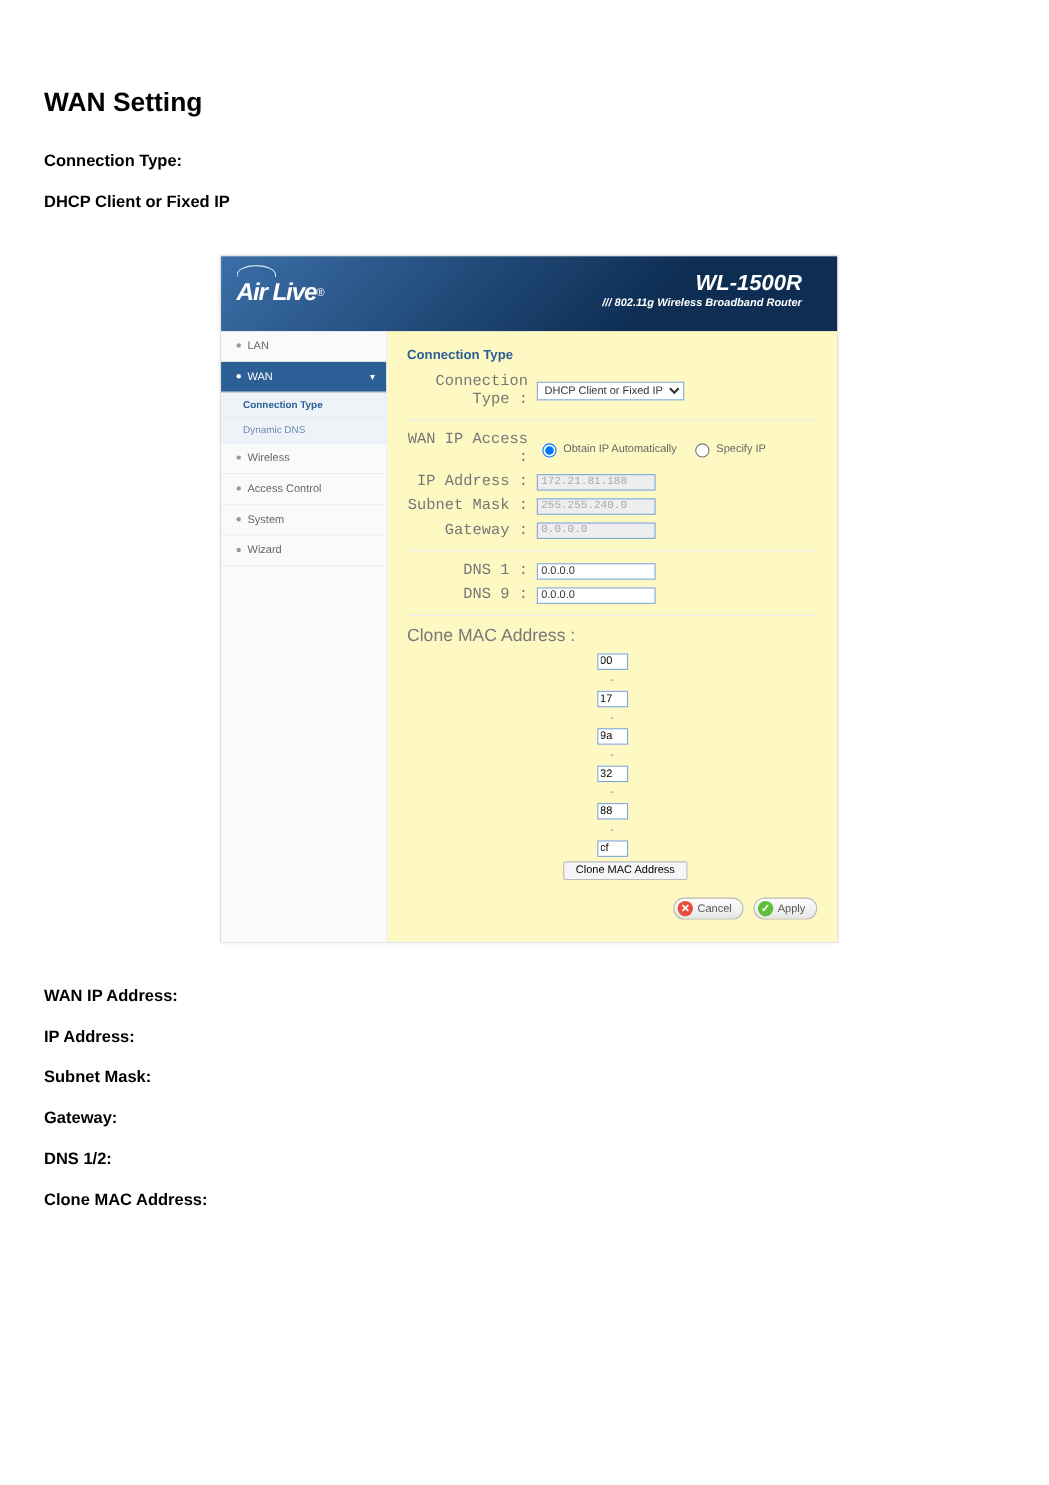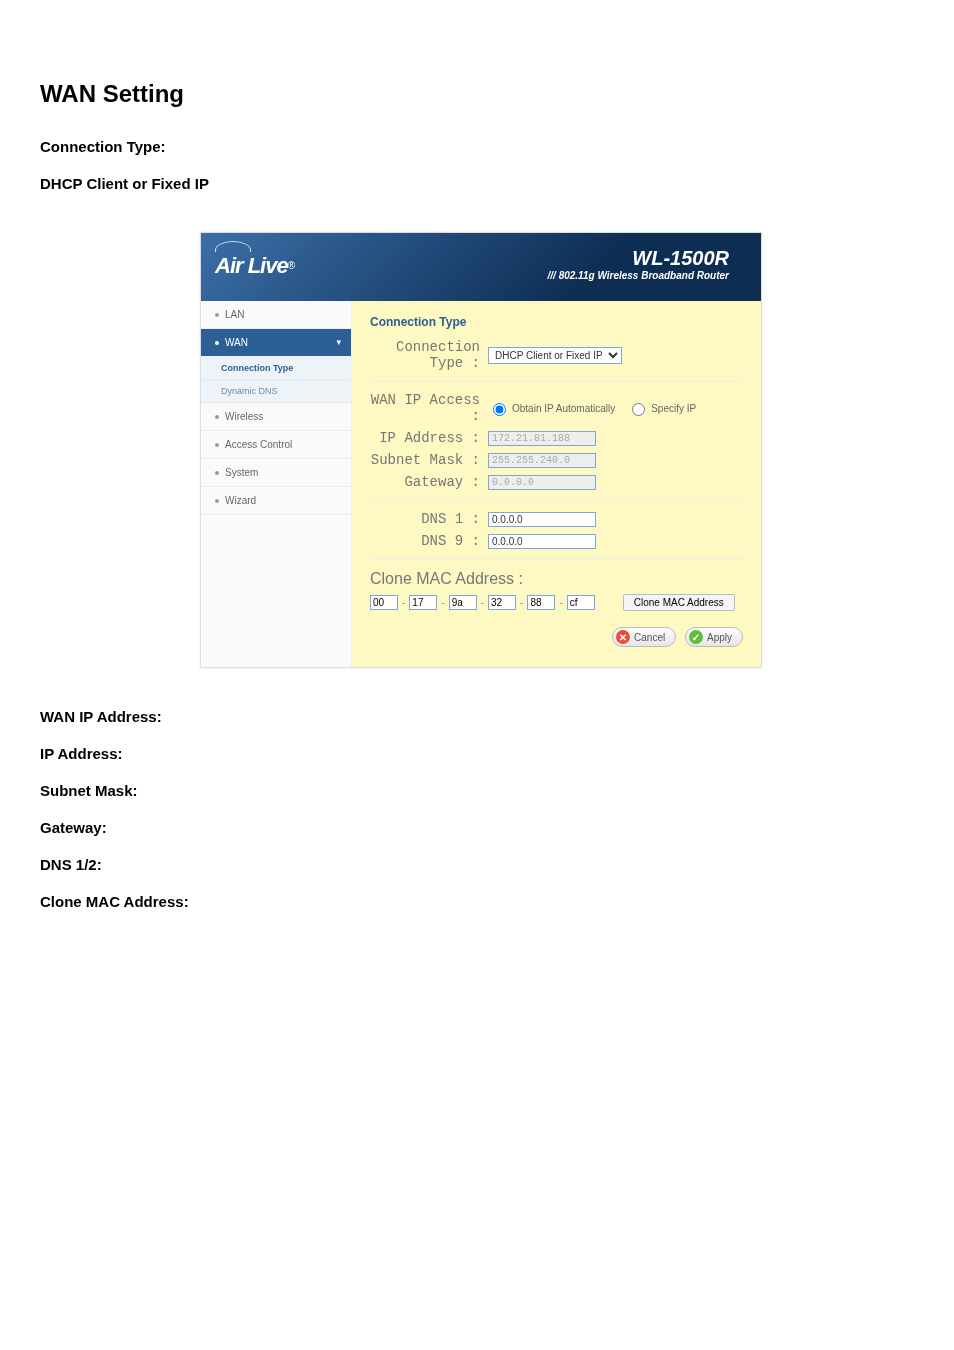--- a/index.html
+++ b/index.html
@@ -165,20 +165,21 @@
   .ss-hr {
     border:none;
     border-top:1px solid #eee;
     margin:10px 0;
   }
   .ss-mac {
     display:flex;
     align-items:center;
     gap:4px;
     margin-top:6px;
+    flex-direction:column;
   }
   .ss-mac input {
     width:22px;
     font-size:10px;
     padding:1px 2px;
     border:1px solid #7fa7d4;
     text-align:left;
   }
   .ss-mac .dash{color:#888;font-size:10px;}
   .ss-mac-btn {

